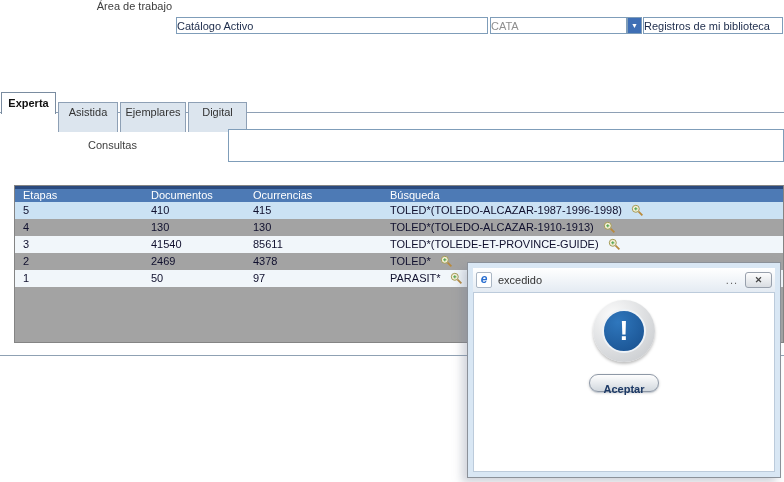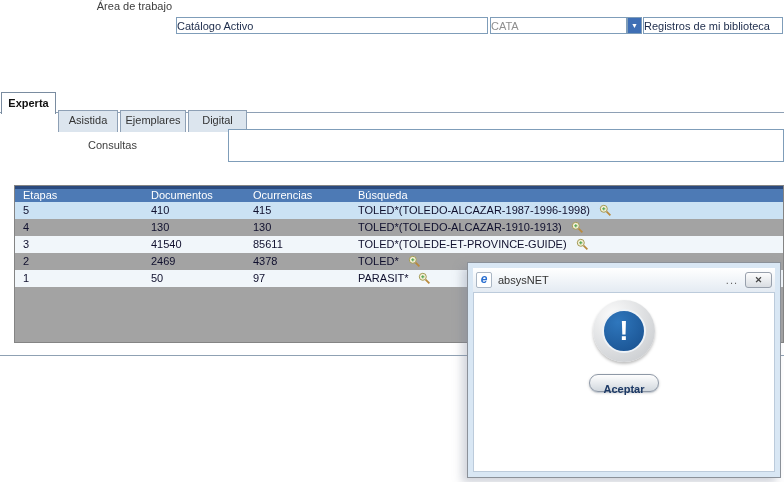--- a/index.html
+++ b/index.html
@@ -11,38 +11,38 @@
   .ws-label { position:absolute; left:0; top:20; width:172px; text-align:right; color:#3d3d3d; }
   .txt-input { position:absolute; height:17px; border:1px solid #7f9db9; background:#fff; padding:1px 0; font-size:11px; color:#1c2b4a; font-family:inherit; }
   #ws-input   { left:176px; top:17px; width:312px; }
   #code-input { left:490px; top:17px; width:137px; color:#8f8f8f; }
   #lib-input  { left:643px; top:17px; width:140px; }
   .dd-btn { position:absolute; left:627px; top:17px; width:15px; height:17px; border:1px solid #7f9db9; background:#3f6fb5; cursor:pointer; display:flex; align-items:center; justify-content:center; padding:0; }
   .dd-btn span { color:#fff; font-size:7px; line-height:7px; }
 
   
   .tabbar { position:absolute; left:0; top:92px; width:784px; height:21px; border-bottom:1px solid #8ea0b5; }
-  .tab { position:absolute; text-align:center; cursor:pointer; color:#333; background:#dce5ee; border:1px solid #8ea0b5; border-bottom:none; top:18px; height:22px; line-height:18px; }
+  .tab { position:absolute; text-align:center; cursor:pointer; color:#333; background:#dce5ee; border:1px solid #8ea0b5; border-bottom:none; top:10px; height:30px; line-height:18px; }
   .tab.active { top:0; height:22px; line-height:20px; background:#fff; border:1px solid #7a8ca0; border-bottom:none; font-weight:bold; color:#111; z-index:2; }
   #tab-0 { left:1px;   width:55px; }
   #tab-1 { left:58px;  width:60px; }
   #tab-2 { left:120px; width:66px; }
   #tab-3 { left:188px; width:59px; }
 
   
   .q-label { position:absolute; left:0; top:139px; width:225px; text-align:center; color:#3d3d3d; }
   .q-area { position:absolute; left:228px; top:129px; width:556px; height:33px; border:1px solid #7f9db9; resize:none; font-family:inherit; font-size:11px; padding:2px 3px; }
 
   
   .rtable { position:absolute; left:14px; top:185px; width:770px; height:158px; border:1px solid #848484; background:#a3a3a3; }
   .thead { display:flex; height:16px; background:#4d7ab5; border-top:3px solid #2b4a7e; color:#fff; }
   .th { line-height:13px; padding-left:8px; overflow:hidden; white-space:nowrap; }
   .tr { display:flex; height:17px; line-height:17px; color:#10102e; cursor:pointer; }
   .td { padding-left:8px; overflow:hidden; white-space:nowrap; }
-  .c0 { width:106px; } .c1 { width:102px;margin-left:22px; } .c2 { width:105px; } .c3 { flex:1; display:flex; align-items:center; }
+  .c0 { width:106px; } .c1 { width:102px;margin-left:22px; } .c2 { width:105px; } .c3 { flex:1; display:flex; align-items:center;margin-left:32px; }
   .tr.sel { background:#cbe2f4; }
   .tr.alt { background:#f1f6fa; }
   .mag { margin-left:9px; display:inline-flex; cursor:pointer; }
 
   .divider { position:absolute; left:0; top:355px; width:784px; height:0; border-top:1px solid #8fa1b3; }
 
   
   .dialog { position:absolute; left:467px; top:262px; width:314px; height:216px; border:1px solid #8b9199; background:#d9e7f4; padding:5px; z-index:10; box-shadow:-5px 5px 9px rgba(120,130,148,0.35); }
   .dlg-title { height:24px; display:flex; align-items:center; padding:0 3px; background:linear-gradient(#ffffff,#e4ebf3); }
   .ie-ico { width:16px; height:16px; background:#fff; border:1px solid #aab6c4; border-radius:2px; color:#2a6fd0; font-weight:bold; font-size:12px; line-height:13px; text-align:center; font-style:italic; }
@@ -161,21 +161,21 @@
           </span>
       </div>
     </div>
   </div>
 
   <div class="divider"></div>
 
   <div class="dialog">
     <div class="dlg-title">
       <span class="ie-ico">e</span>
-      <span class="dlg-title-text">absysNET</span>
+      <span class="dlg-title-text">excedido</span>
       <span class="dlg-more">...</span>
       <button class="dlg-close"><span>✕</span></button>
     </div>
     <div class="dlg-body">
       <div class="warn-outer">
         <div class="warn-inner">!</div>
       </div>
       <button class="accept-btn">Aceptar</button>
     </div>
   </div>

